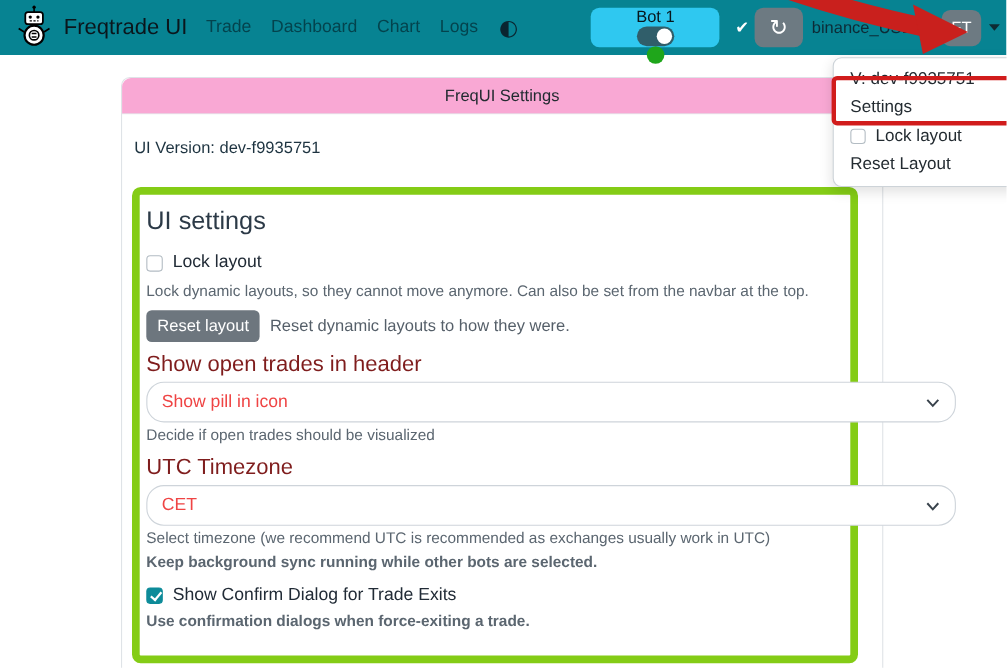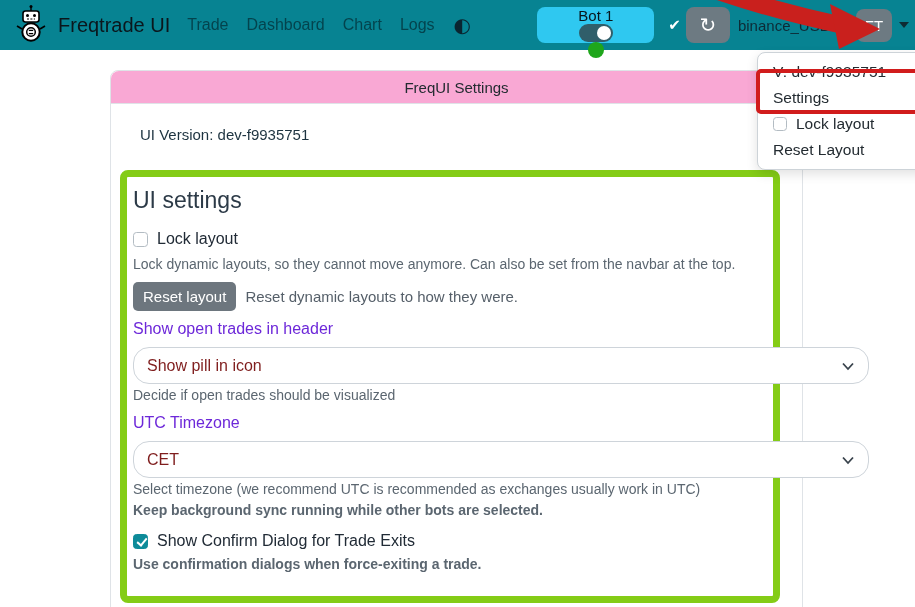--- a/index.html
+++ b/index.html
@@ -59,38 +59,38 @@
     border:solid #fff; border-width:0 2px 2px 0; transform:rotate(40deg); }
   .cb.small { width:14px; height:14px; margin-right:9px; }
   
   .outer-card {
     position:absolute; top:70px; left:110px; width:693px; height:560px;
     background:#fff; border:1px solid #dfe3e7; border-radius:8px 8px 0 0; z-index:5;
   }
   .card-header { height:33px; background:#f9a8d4; border-bottom:1px solid #dfe3e7;
     border-radius:8px 8px 0 0; display:flex; align-items:center; justify-content:center;
     font-size:15px; color:#232b31; }
-  .ui-version { margin:22px 0 0 29px; font-size:15px; color:#1d3340; }
+  .ui-version { margin:22px 0 0 11px; font-size:15px; color:#1d3340; }
   .inner-card { margin:27px 0 0 9px; width:660px; height:433px;
     border:7px solid #84cc16; border-radius:8px; padding:6px 8px 8px 6px; }
   .section-title { font-size:23px; font-weight:400; color:#2c3a47; margin:2px 0 0 0; line-height:30px; }
   .cb-row { display:flex; align-items:center; gap:9px; height:20px; }
   .cb-row .cb-label { font-size:16px; color:#212b36; }
   .row-lock { margin-top:14px; }
   .help { font-size:14px; color:#5b6670; line-height:16px; }
   .help-lock { margin-top:7px; }
   .btn-row { margin-top:10px; display:flex; align-items:center; gap:9px; height:29px; }
   .reset-btn { background:#6d767e; color:#fff; font-size:15px; border:none; border-radius:5px;
     padding:5px 10px; cursor:pointer; line-height:19px; }
   .btn-side-text { font-size:15px; color:#555f69; }
-  .field-label { margin-top:9px; font-size:16px; color:#6d28d9; height:20px; }
+  .field-label { margin-top:9px; font-size:20px; color:#7f1d1d; height:20px; }
   .select {
     margin-top:7px; height:37px; width:736px; border:1px solid #ced4da; border-radius:16px;
     display:flex; align-items:center; justify-content:space-between; padding:0 13px;
-    font-size:16px; color:#7f1d1d; cursor:pointer; background:#fff;
+    font-size:16px; color:#ef4444; cursor:pointer; background:#fff;
   }
   .help-tight { margin-top:3px; }
   .row-sync { margin-top:12px; }
   .help-sync { margin-top:5px;font-weight:bold; }
   .row-confirm { margin-top:13px; }
   
   .annotation-rect { position:absolute; top:69px; left:756px; width:165px; height:45px;
     border:4px solid #d11c1c; border-radius:5px; z-index:30; pointer-events:none; }
   .arrow-svg { position:absolute; top:0; left:0; z-index:29; pointer-events:none; }
 </style>

